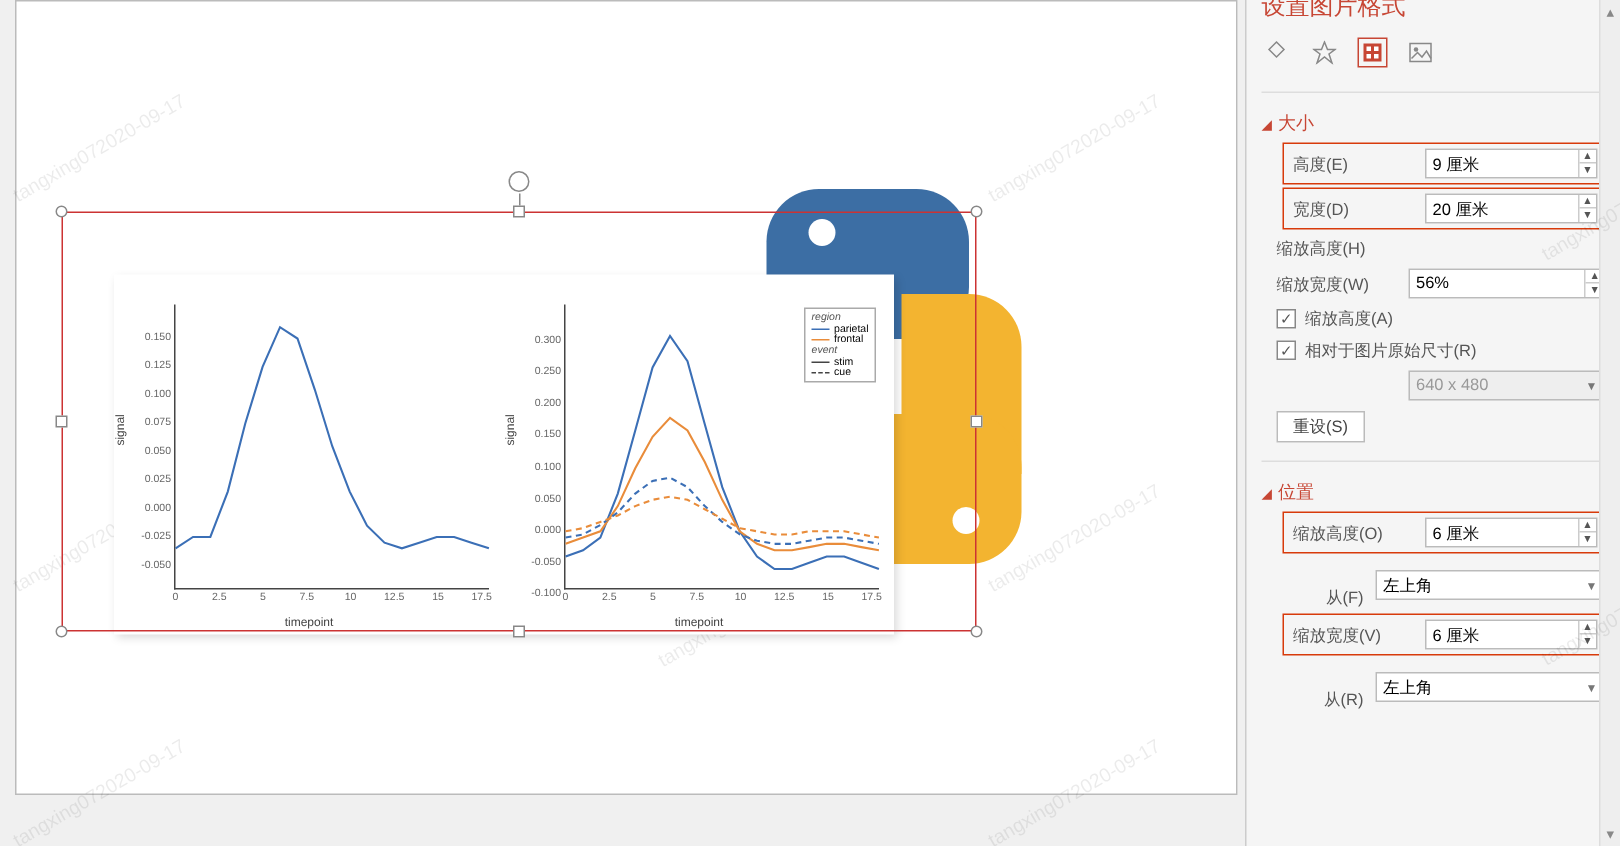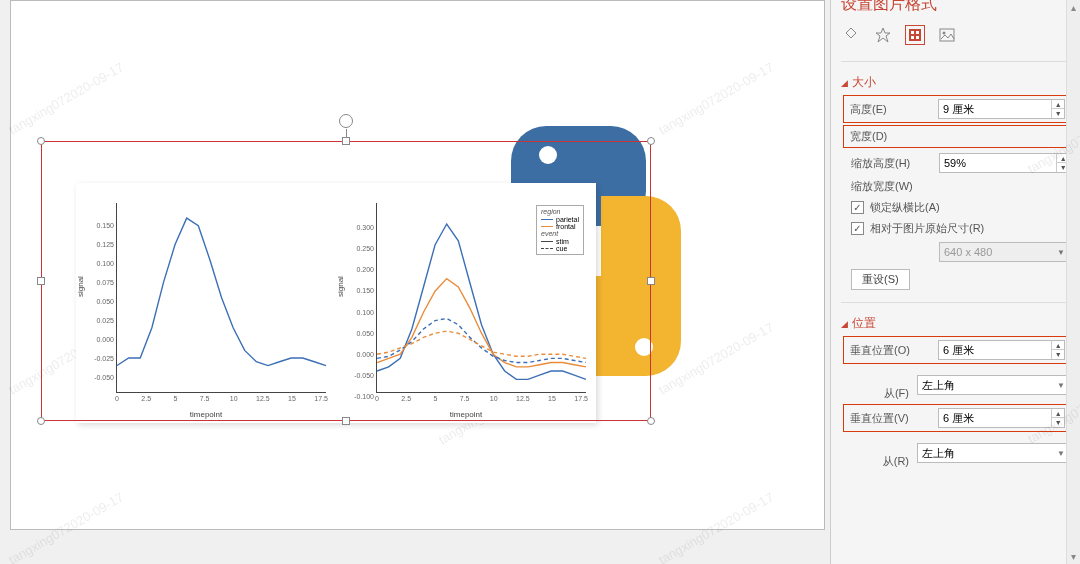--- a/index.html
+++ b/index.html
@@ -246,21 +246,21 @@
 }
 
 .prop-row {
   display: flex;
   align-items: center;
   padding: 3px 10px 3px 20px;
   gap: 8px;
 }
 .prop-row.highlighted {
   border: 1.5px solid #d83a0b;
-  margin: 0 8px 2px 12px;
+  margin: 0 8px 2px 24px;
   padding: 3px 6px;
 }
 .prop-label {
   flex: 0 0 80px;
   font-size: 11px;
   color: #555;
 }
 .prop-label.align-right {
   flex: 0 0 58px;
   text-align: right;
@@ -539,41 +539,48 @@
       <input value="9 厘米" style="">
       <div class="spinner">
           <span>▲</span>
           <span>▼</span>
         </div>
     </div>
   </div>
 
   <div class="prop-row highlighted">
     <span class="prop-label">宽度(D)</span>
-  </div>
-
-
-  <div class="prop-row">
-    <span class="prop-label">缩放高度(H)</span>
     <div class="prop-input">
-      <input value="59%" style="">
+      <input value="20 厘米" style="">
       <div class="spinner">
           <span>▲</span>
           <span>▼</span>
         </div>
     </div>
   </div>
 
+
+  <div class="prop-row">
+    <span class="prop-label">缩放高度(H)</span>
+  </div>
+
   <div class="prop-row">
     <span class="prop-label">缩放宽度(W)</span>
+    <div class="prop-input">
+      <input value="56%" style="">
+      <div class="spinner">
+          <span>▲</span>
+          <span>▼</span>
+        </div>
+    </div>
   </div>
 
   <div class="chk-row">
     <span class="chk">✓</span>
-    <span>锁定纵横比(A)</span>
+    <span>缩放高度(A)</span>
   </div>
   <div class="chk-row">
     <span class="chk">✓</span>
     <span>相对于图片原始尺寸(R)</span>
   </div>
 
   <div class="prop-row">
     <span class="prop-label"></span>
     <div class="select-input disabled">
       <span>640 x 480</span>
@@ -586,39 +593,39 @@
 
   <div class="section-divider"></div>
 
   
   <div class="section-header">
     <span class="tri">◢</span>
     <span>位置</span>
   </div>
 
   <div class="prop-row highlighted">
-    <span class="prop-label">垂直位置(O)</span>
+    <span class="prop-label">缩放高度(O)</span>
     <div class="prop-input">
       <input value="6 厘米" style="">
       <div class="spinner">
           <span>▲</span>
           <span>▼</span>
         </div>
     </div>
   </div>
   <div class="prop-row">
     <span class="prop-label align-right">从(F)</span>
     <div class="select-input">
       <span>左上角</span>
       <span class="chev">▼</span>
     </div>
   </div>
 
   <div class="prop-row highlighted">
-    <span class="prop-label">垂直位置(V)</span>
+    <span class="prop-label">缩放宽度(V)</span>
     <div class="prop-input">
       <input value="6 厘米" style="">
       <div class="spinner">
           <span>▲</span>
           <span>▼</span>
         </div>
     </div>
   </div>
   <div class="prop-row">
     <span class="prop-label align-right">从(R)</span>

